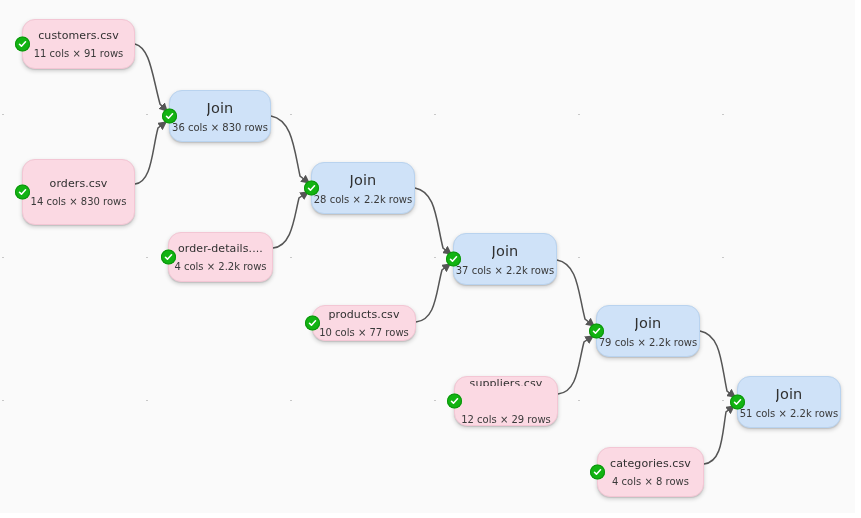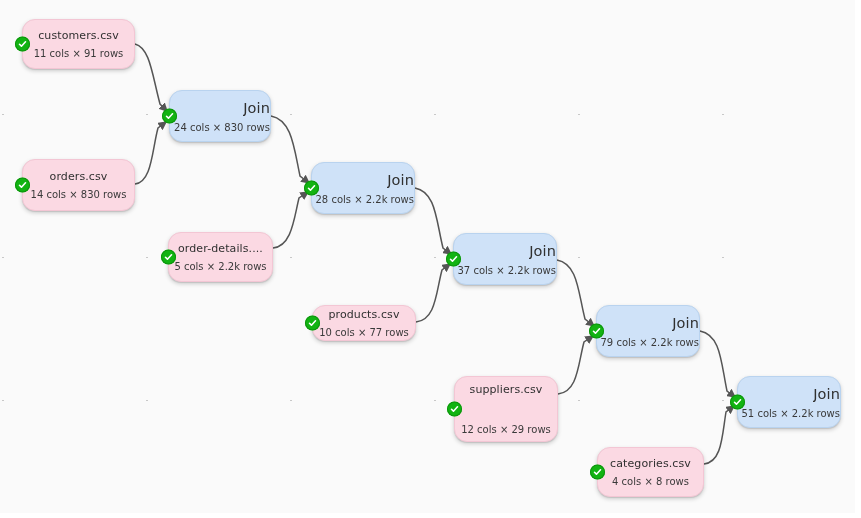--- a/index.html
+++ b/index.html
@@ -42,21 +42,20 @@
     box-shadow: 0 2px 4px rgba(0,0,0,0.18), 0 1px 1px rgba(0,0,0,0.10);
     user-select: none;
   }
   .node.source {
     background: #fbd9e3;
     border: 1px solid #f3c6d4;
   }
   .node.join {
     background: #cfe2f8;
     border: 1px solid #b9d3ef;
-    align-items: flex-end;
   }
   .node-title {
     color: #303030;
     font-weight: 400;
     letter-spacing: 0.1px;
     white-space: nowrap;
     overflow: hidden;
     text-overflow: ellipsis;
     max-width: 94%;
     text-align: center;
@@ -114,46 +113,46 @@
   <div id="nodes-layer">
       <div class="node source" style="left: 22px; top: 19px; width: 113px; height: 50px;">
         <div class="badge">
           <svg width="9" height="9" viewBox="0 0 12 12">
             <path d="M2 6.3 L4.6 8.9 L10 3" stroke="#ffffff" stroke-width="2.1" fill="none" stroke-linecap="round" stroke-linejoin="round"></path>
           </svg>
         </div>
         <div class="node-title">customers.csv</div>
         <div class="node-sub">11 cols × 91 rows</div>
       </div>
-      <div class="node source" style="left: 22px; top: 159px; width: 113px; height: 52px;">
+      <div class="node source" style="left: 22px; top: 159px; width: 113px; height: 66px;">
         <div class="badge">
           <svg width="9" height="9" viewBox="0 0 12 12">
             <path d="M2 6.3 L4.6 8.9 L10 3" stroke="#ffffff" stroke-width="2.1" fill="none" stroke-linecap="round" stroke-linejoin="round"></path>
           </svg>
         </div>
         <div class="node-title">orders.csv</div>
         <div class="node-sub">14 cols × 830 rows</div>
       </div>
       <div class="node join" style="left: 169px; top: 90px; width: 102px; height: 52px;">
         <div class="badge">
           <svg width="9" height="9" viewBox="0 0 12 12">
             <path d="M2 6.3 L4.6 8.9 L10 3" stroke="#ffffff" stroke-width="2.1" fill="none" stroke-linecap="round" stroke-linejoin="round"></path>
           </svg>
         </div>
         <div class="node-title">Join</div>
-        <div class="node-sub">24 cols × 830 rows</div>
+        <div class="node-sub">36 cols × 830 rows</div>
       </div>
       <div class="node source" style="left: 168px; top: 232px; width: 105px; height: 50px;">
         <div class="badge">
           <svg width="9" height="9" viewBox="0 0 12 12">
             <path d="M2 6.3 L4.6 8.9 L10 3" stroke="#ffffff" stroke-width="2.1" fill="none" stroke-linecap="round" stroke-linejoin="round"></path>
           </svg>
         </div>
         <div class="node-title">order-details....</div>
-        <div class="node-sub">5 cols × 2.2k rows</div>
+        <div class="node-sub">4 cols × 2.2k rows</div>
       </div>
       <div class="node join" style="left: 311px; top: 162px; width: 104px; height: 52px;">
         <div class="badge">
           <svg width="9" height="9" viewBox="0 0 12 12">
             <path d="M2 6.3 L4.6 8.9 L10 3" stroke="#ffffff" stroke-width="2.1" fill="none" stroke-linecap="round" stroke-linejoin="round"></path>
           </svg>
         </div>
         <div class="node-title">Join</div>
         <div class="node-sub">28 cols × 2.2k rows</div>
       </div>
@@ -168,21 +167,21 @@
       </div>
       <div class="node join" style="left: 453px; top: 233px; width: 104px; height: 52px;">
         <div class="badge">
           <svg width="9" height="9" viewBox="0 0 12 12">
             <path d="M2 6.3 L4.6 8.9 L10 3" stroke="#ffffff" stroke-width="2.1" fill="none" stroke-linecap="round" stroke-linejoin="round"></path>
           </svg>
         </div>
         <div class="node-title">Join</div>
         <div class="node-sub">37 cols × 2.2k rows</div>
       </div>
-      <div class="node source" style="left: 454px; top: 376px; width: 104px; height: 66px; gap: 22px;">
+      <div class="node source" style="left: 454px; top: 376px; width: 104px; height: 50px; gap: 22px;">
         <div class="badge">
           <svg width="9" height="9" viewBox="0 0 12 12">
             <path d="M2 6.3 L4.6 8.9 L10 3" stroke="#ffffff" stroke-width="2.1" fill="none" stroke-linecap="round" stroke-linejoin="round"></path>
           </svg>
         </div>
         <div class="node-title">suppliers.csv</div>
         <div class="node-sub">12 cols × 29 rows</div>
       </div>
       <div class="node join" style="left: 596px; top: 305px; width: 104px; height: 52px;">
         <div class="badge">

